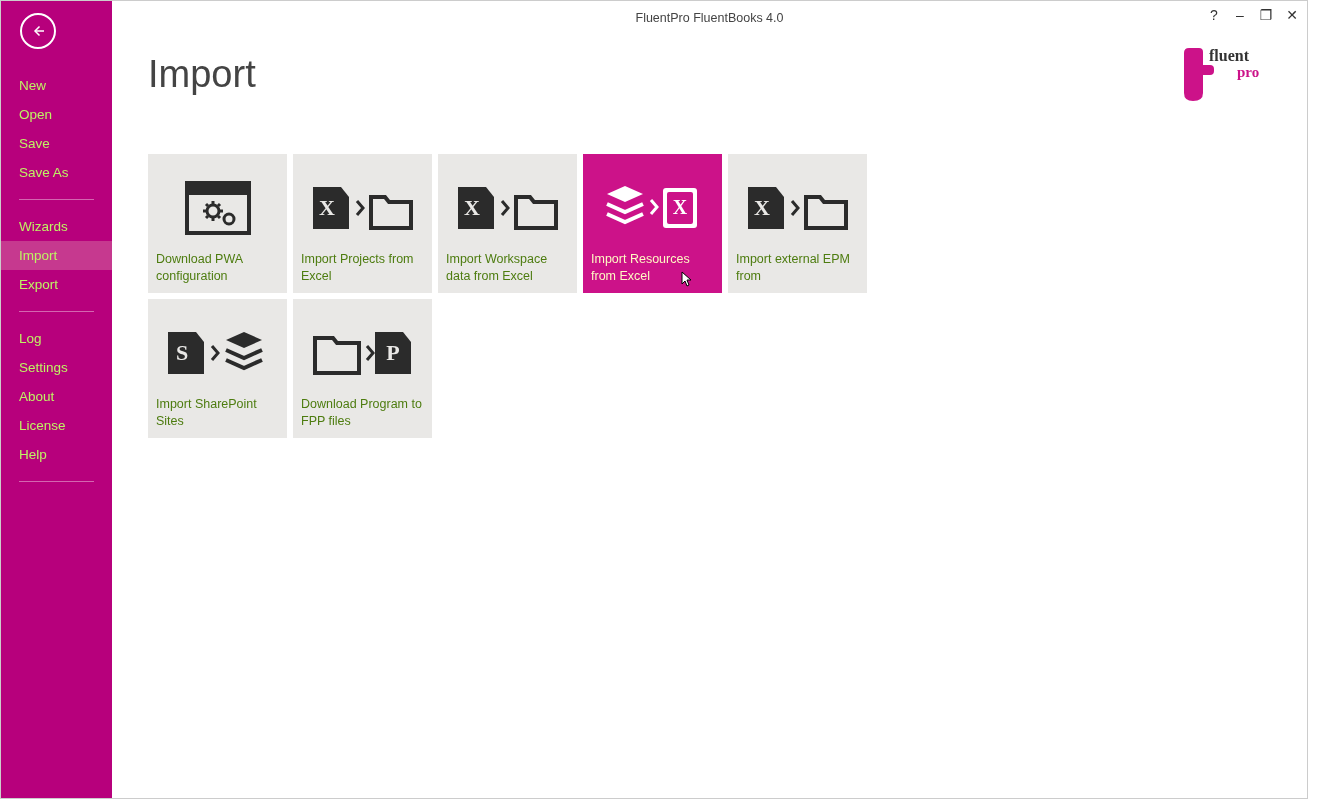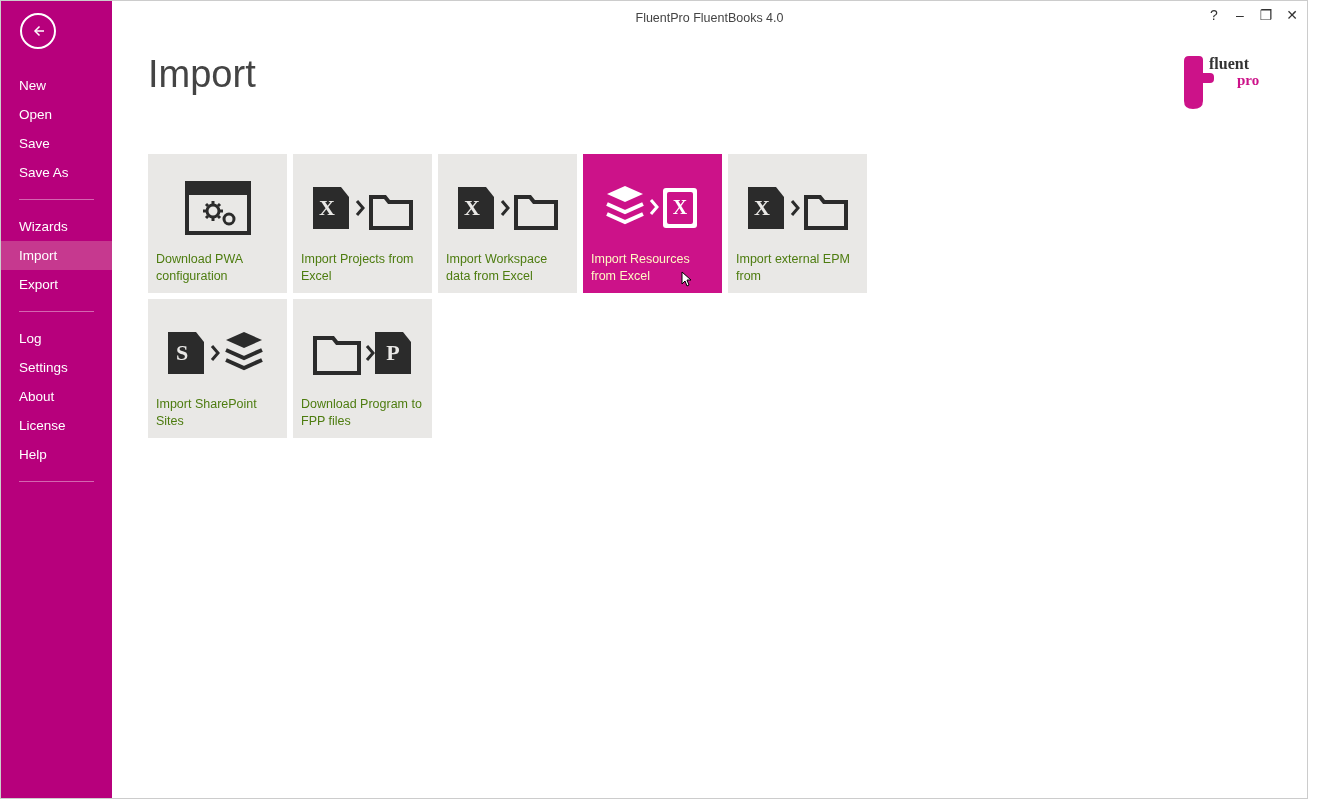--- a/index.html
+++ b/index.html
@@ -37,21 +37,21 @@
   display: flex;
   align-items: center;
   justify-content: center;
   cursor: pointer;
 }
 .back-btn svg { width: 18px; height: 18px; }
 .side-item {
   padding: 7px 18px;
   font-size: 13.5px;
   cursor: pointer;
-  color: #ffffff;
+  color: #bef264;
 }
 .side-item.active { background: #c6398f; }
 .side-sep {
   border-top: 1px solid rgba(255,255,255,0.4);
   margin: 12px 18px;
 }
 .main {
   flex: 1;
   background: #fff;
   position: relative;
@@ -83,21 +83,20 @@
   font-weight: 200;
   color: #444;
   margin: 18px 0 0 36px;
 }
 .logo {
   position: absolute;
   right: 28px;
   top: 42px;
   width: 100px;
   height: 60px;
-  margin-top: 8px;
 }
 .tiles {
   margin: 58px 0 0 36px;
   display: flex;
   flex-wrap: wrap;
   gap: 6px;
   width: 740px;
 }
 .tile {
   width: 139px;

